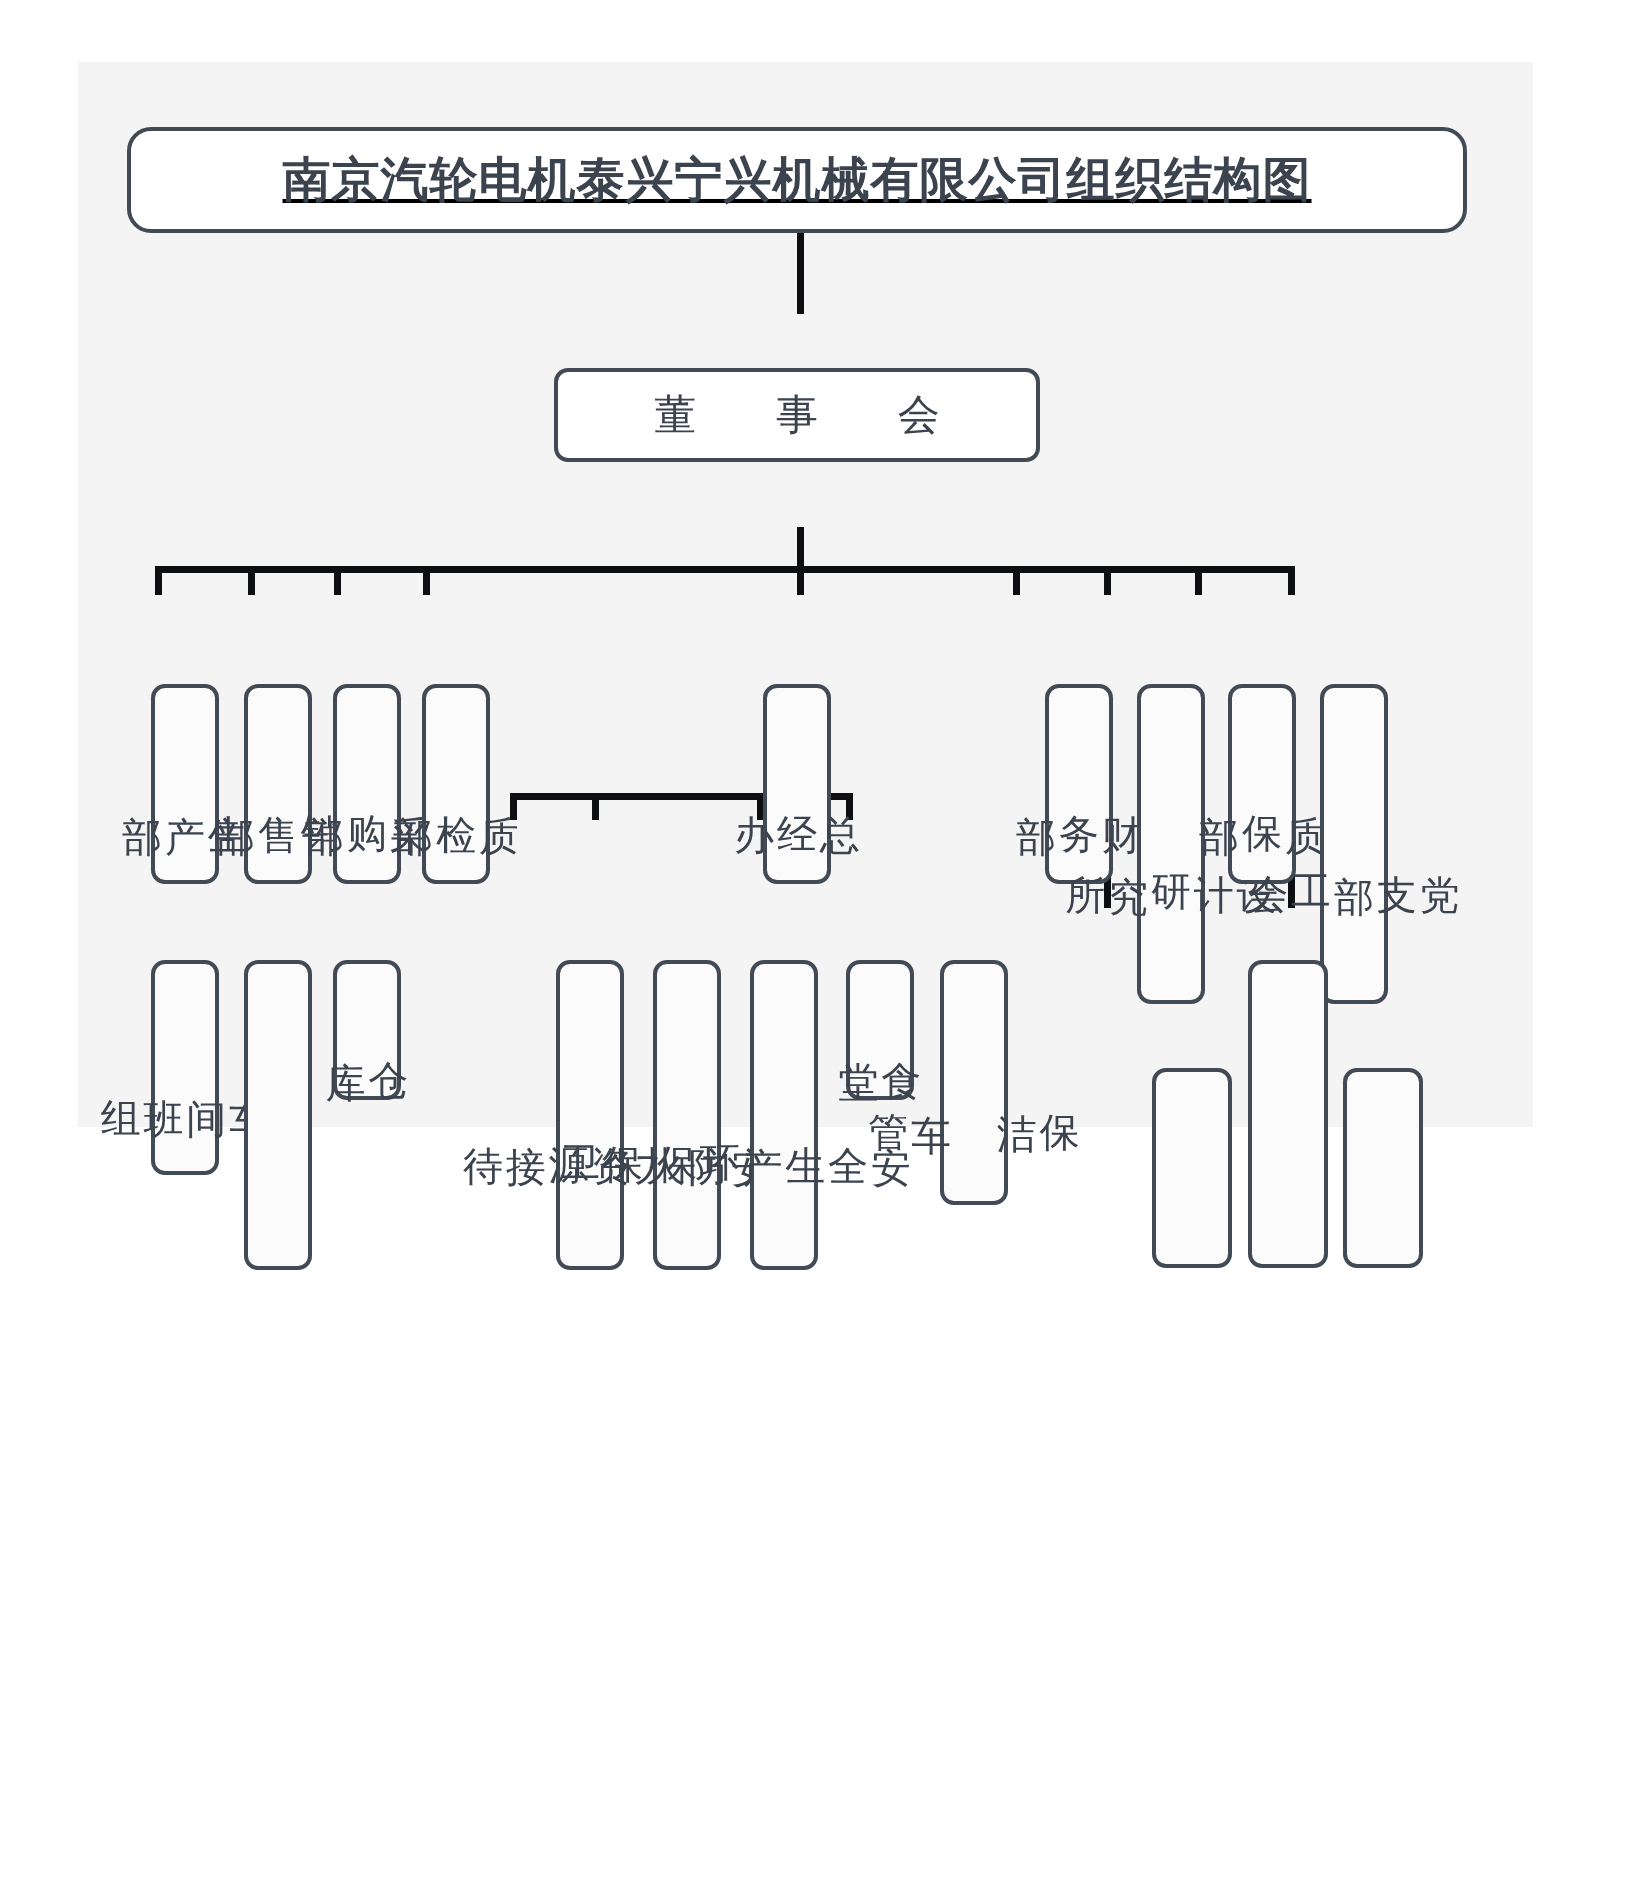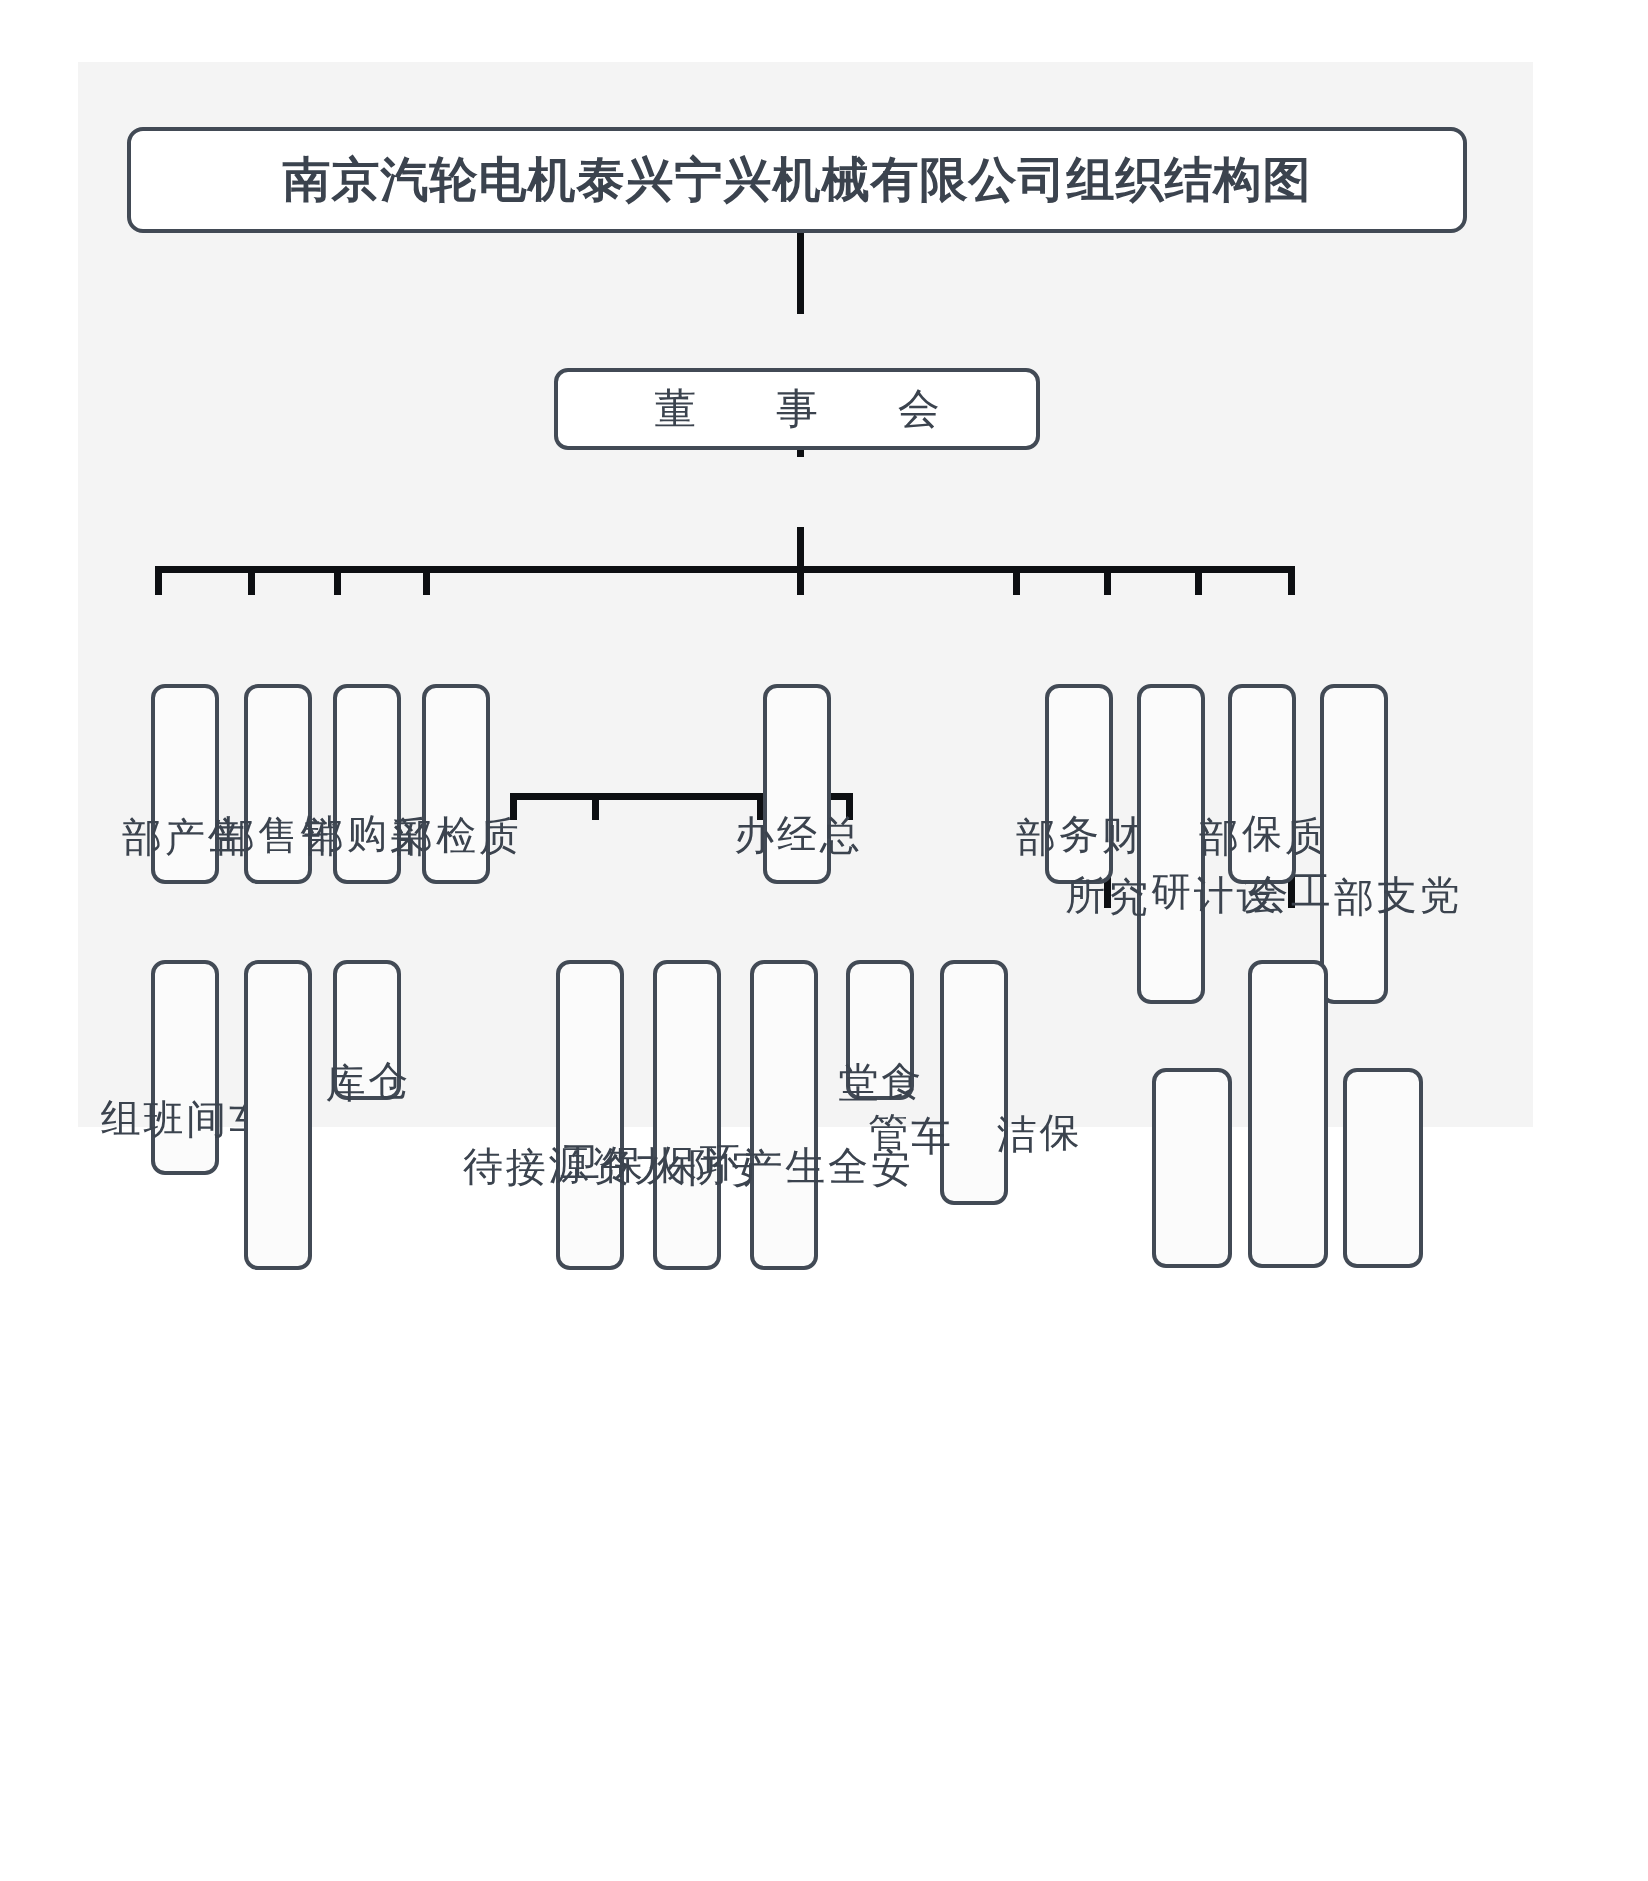--- a/index.html
+++ b/index.html
@@ -30,21 +30,22 @@
     border:4px solid #424a55;
     border-radius:14px;
     display:flex;
     align-items:center;
     justify-content:center;
     z-index:5;
   }
   .node.title-node{
     background:#ffffff;
     border-width:4px;
-    border-radius:16px;
+    border-radius:24px;
+    text-decoration:underline;
   }
   .title-text{
     font-size:48px;
     font-weight:bold;
     letter-spacing:1px;
     color:#3b434e;
     white-space:nowrap;
     line-height:1;
   }
   .node.wide{
@@ -124,21 +125,21 @@
     <div class="ln v" style="left:1104px; top:848px; height:60px;"></div>
 
     <div class="ln v" style="left:1195px; top:753px; height:60px;"></div>
 
     <div class="ln v" style="left:1288px; top:848px; height:60px;"></div>
 
     <div class="node title-node" style="left:127px; top:127px; width:1340px; height:106px;">
       <span class="title-text">南京汽轮电机泰兴宁兴机械有限公司组织结构图</span>
     </div>
 
-    <div class="node wide" style="left:554px; top:368px; width:486px; height:82px;">
+    <div class="node wide" style="left:554px; top:368px; width:486px; height:94px;">
       <span class="wide-text">董 事 会</span>
     </div>
 
 
     <div class="node" style="left:151px; top:684px; width:68px; height:200px;">
       <span class="vtext">生
 产
 部</span>
     </div>
 

